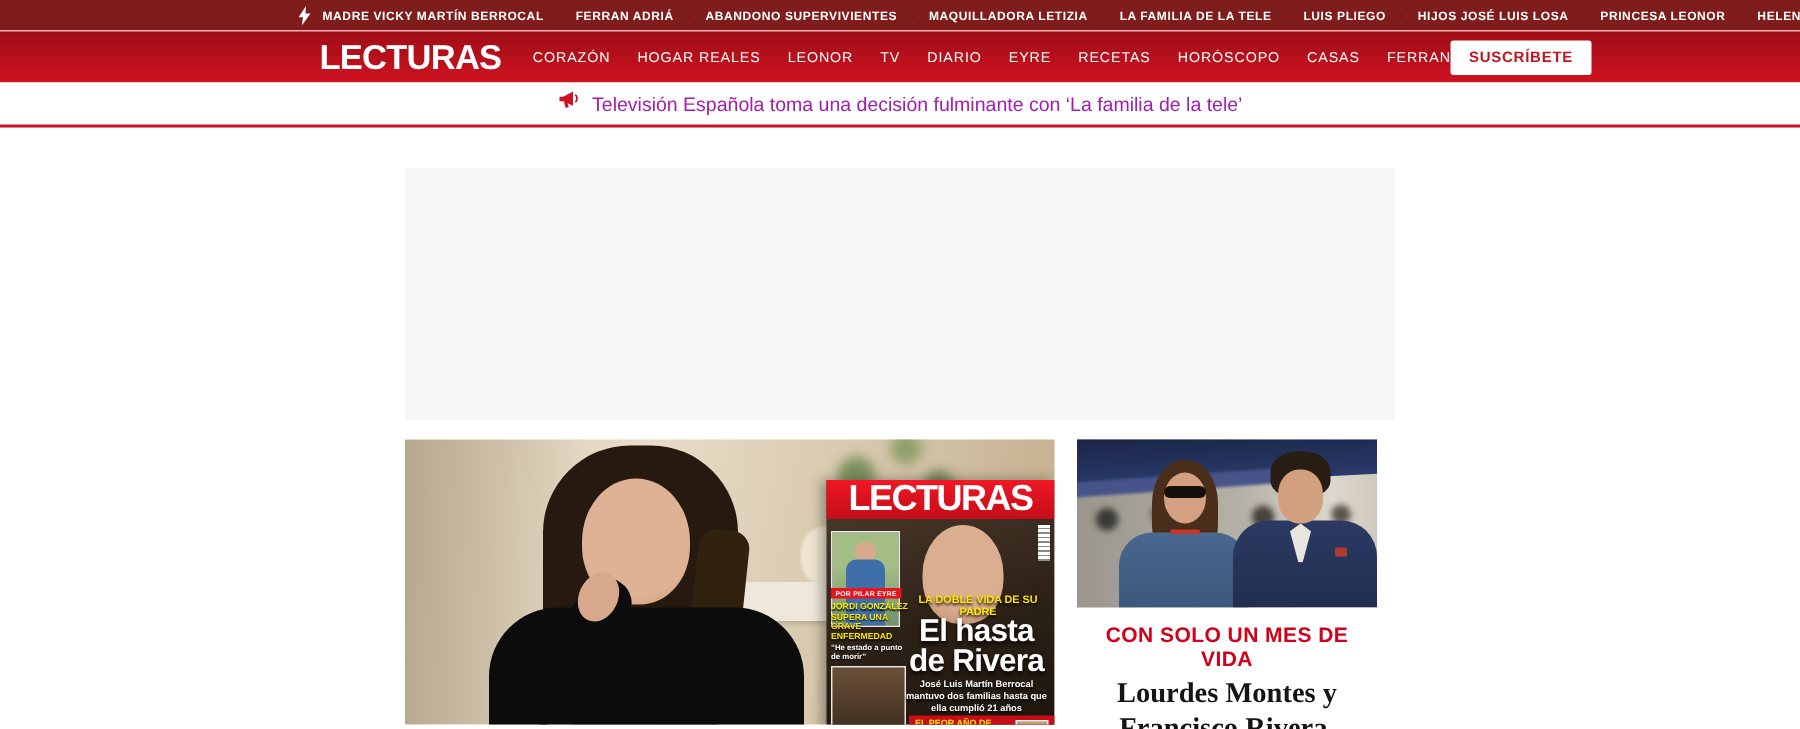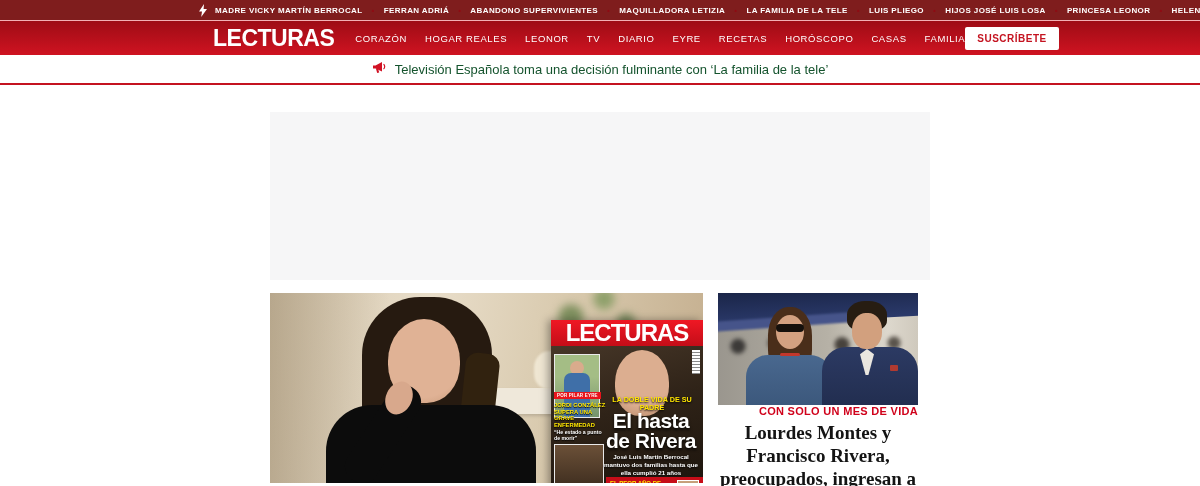--- a/index.html
+++ b/index.html
@@ -28,21 +28,21 @@
   .mainnav { display:flex; align-items:center; gap:18px; margin-left:21px; }
   .mainnav a { color:#fff; font-size:9.5px; font-weight:400; letter-spacing:.6px;
     text-decoration:none; white-space:nowrap; }
   .subscribe { margin-left:auto; background:#fff; color:#c41320; border:none;
     font-family:inherit; font-size:10px; font-weight:800; letter-spacing:.5px;
     padding:6px 12px; border-radius:2px; cursor:pointer; }
 
   
   .breaking { height:30px; background:#fff; border-bottom:2px solid #c41320;
     display:flex; align-items:center; justify-content:center; gap:8px; }
-  .breaking a { color:#14532d; font-size:13px; text-decoration:none; }
+  .breaking a { color:#a21caf; font-size:13px; text-decoration:none; }
 
   
   .content { width:660px; margin:27px auto 0; }
   .ad { height:168px; background:#f6f6f7; margin-bottom:13px; }
   .cards { display:grid; grid-template-columns:433px 200px; gap:15px; }
   article { position:relative; }
 
   
   .photo-left { position:relative; width:433px; height:190px; overflow:hidden;
     cursor:pointer;
@@ -148,22 +148,22 @@
     background:#271d12; border-radius:45% 45% 35% 35%; }
   .pr-m-face { position:absolute; left:134px; top:20px; width:30px; height:36px;
     background:#d2a07e; border-radius:46%; }
   .pr-m-body { position:absolute; left:104px; top:54px; width:96px; height:58px;
     background:linear-gradient(#2c3a63,#222e50); border-radius:24px 24px 0 0; }
   .pr-m-shirt { position:absolute; left:142px; top:56px; width:14px; height:26px;
     background:#e9e6df; clip-path:polygon(50% 0,100% 20%,60% 100%,40% 100%,0 20%); }
   .pr-m-square { position:absolute; left:172px; top:72px; width:8px; height:6px;
     background:#b03a30; border-radius:1px; }
 
-  .kicker { color:#d0021b; font-size:11px; font-weight:800;
-    letter-spacing:.3px; text-align:right; text-transform:uppercase; cursor:pointer; }
+  .kicker { margin-top:10px; color:#d0021b; font-size:14px; font-weight:800;
+    letter-spacing:.3px; text-align:center; text-transform:uppercase; cursor:pointer; }
   .headline { margin-top:4px; font-family:"Liberation Serif", serif; font-size:19px;
     font-weight:700; line-height:1.22; color:#141414; text-align:center;
     cursor:pointer; }
 </style>
 </head>
 <body>
 
 <div>
 
   <header class="topbar">
@@ -196,21 +196,21 @@
     <nav class="mainnav">
       <a href="#">CORAZÓN</a>
       <a href="#">HOGAR REALES</a>
       <a href="#">LEONOR</a>
       <a href="#">TV</a>
       <a href="#">DIARIO</a>
       <a href="#">EYRE</a>
       <a href="#">RECETAS</a>
       <a href="#">HORÓSCOPO</a>
       <a href="#">CASAS</a>
-      <a href="#">FAMILIA</a>
+      <a href="#">FERRAN</a>
     </nav>
     <button class="subscribe">SUSCRÍBETE</button>
   </header>
 
   <div class="breaking">
     <span>
       <svg width="15" height="13" viewBox="0 0 15 13">
           <path d="M1 4.5 h2.5 L10 1 v9.5 L3.5 7.5 H1 Z" fill="#d11224"></path>
           <path d="M4 8 l1.2 4 2 -.6 -1.1 -3.4 Z" fill="#d11224"></path>
           <path d="M11.5 3.2 c1.6 .8 1.6 4 0 4.8" stroke="#d11224" stroke-width="1.2" fill="none"></path>

